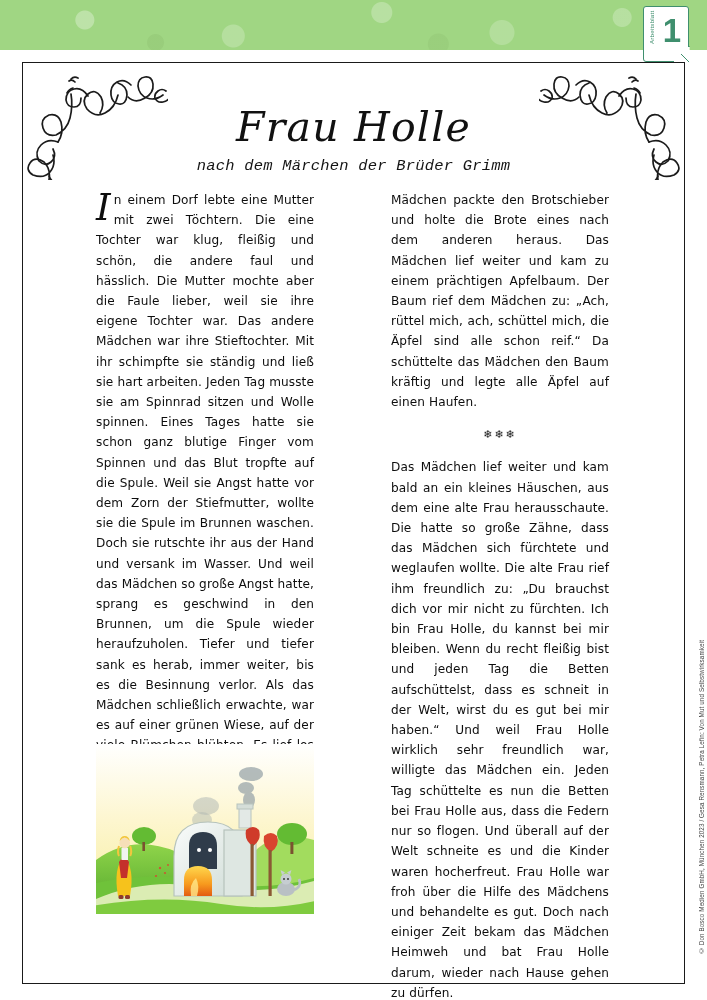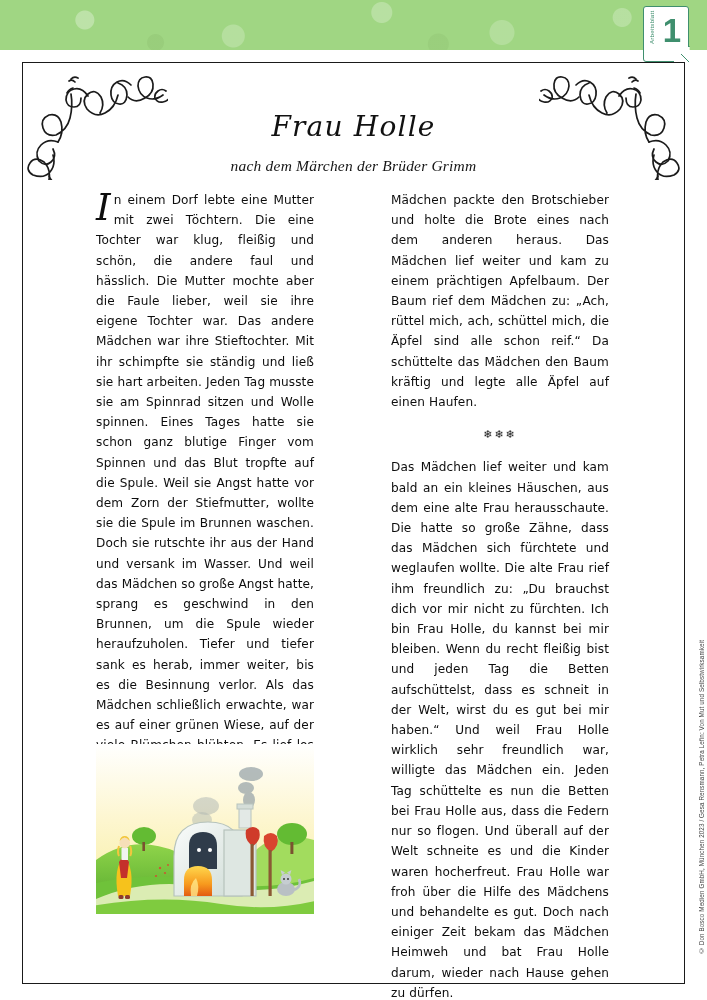--- a/index.html
+++ b/index.html
@@ -114,28 +114,28 @@
   #title-block {
     position: absolute;
     left: 0;
     top: 104px;
     width: 707px;
     text-align: center;
   }
   #doc-title {
     font-family: "DejaVu Serif", serif;
     font-style: italic;
-    font-size: 28px;
+    font-size: 41px;
     line-height: 46px;
     color: #111111;
     letter-spacing: 1.2px;
   }
   #doc-subtitle {
     margin-top: 7px;
-    font-family: Liberation Serif, serif;
+    font-family: Liberation Mono, monospace;
     font-style: italic;
     font-size: 15.5px;
     color: #151515;
     letter-spacing: .2px;
   }
 
   
   .col {
     position: absolute;
     top: 190px;

